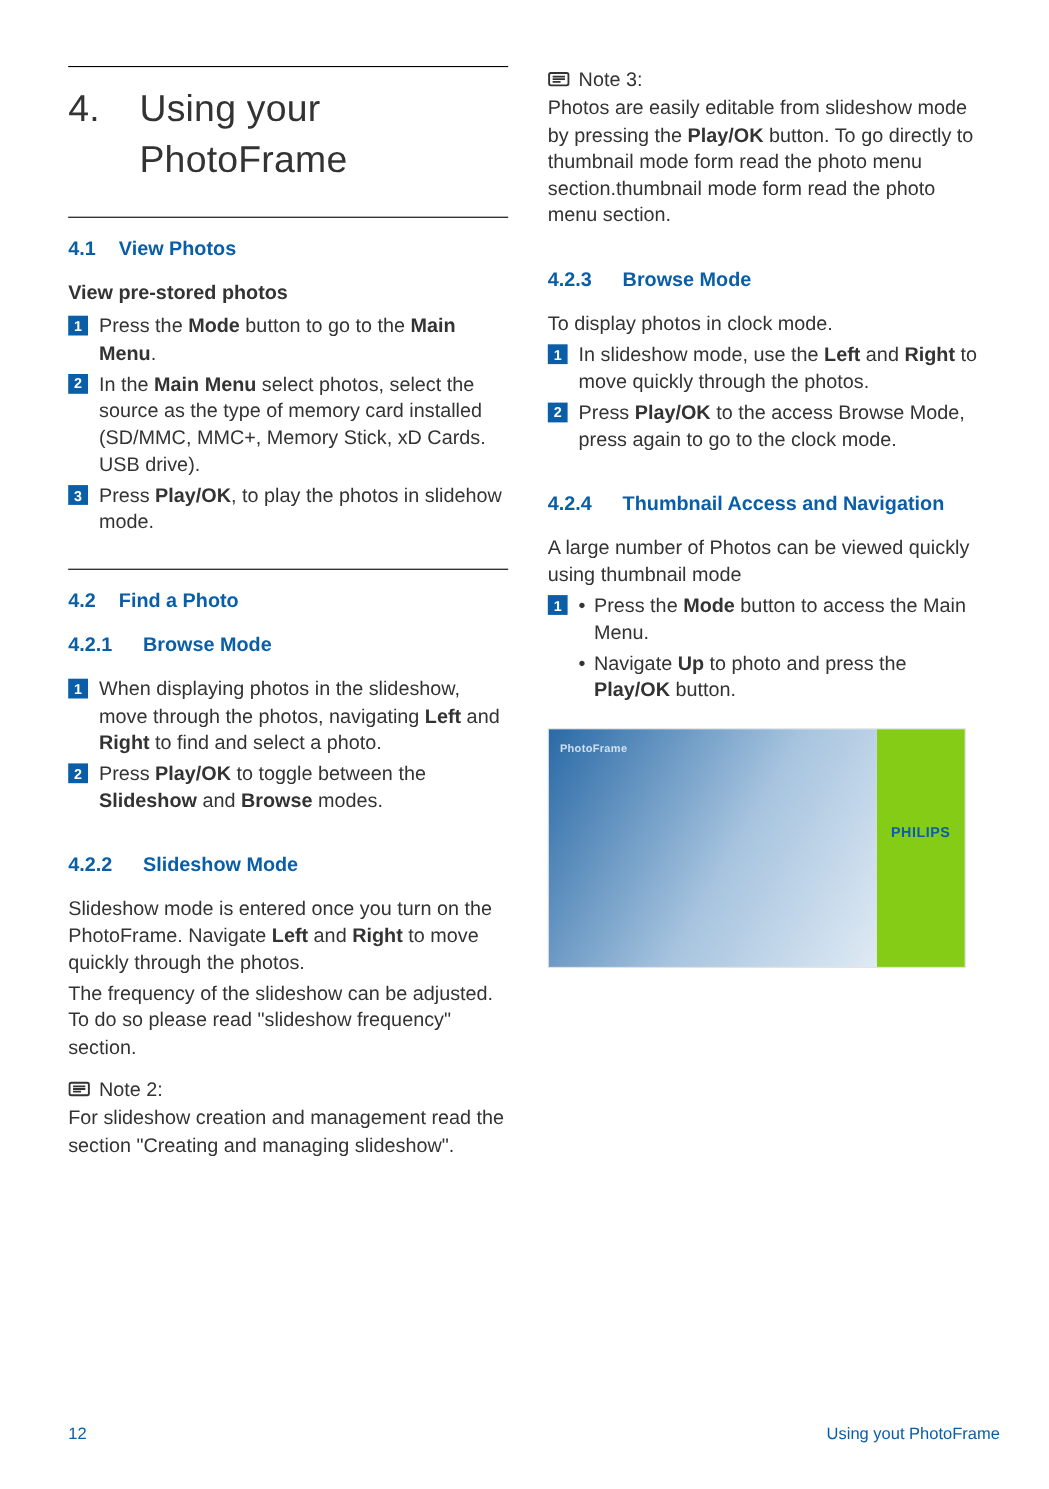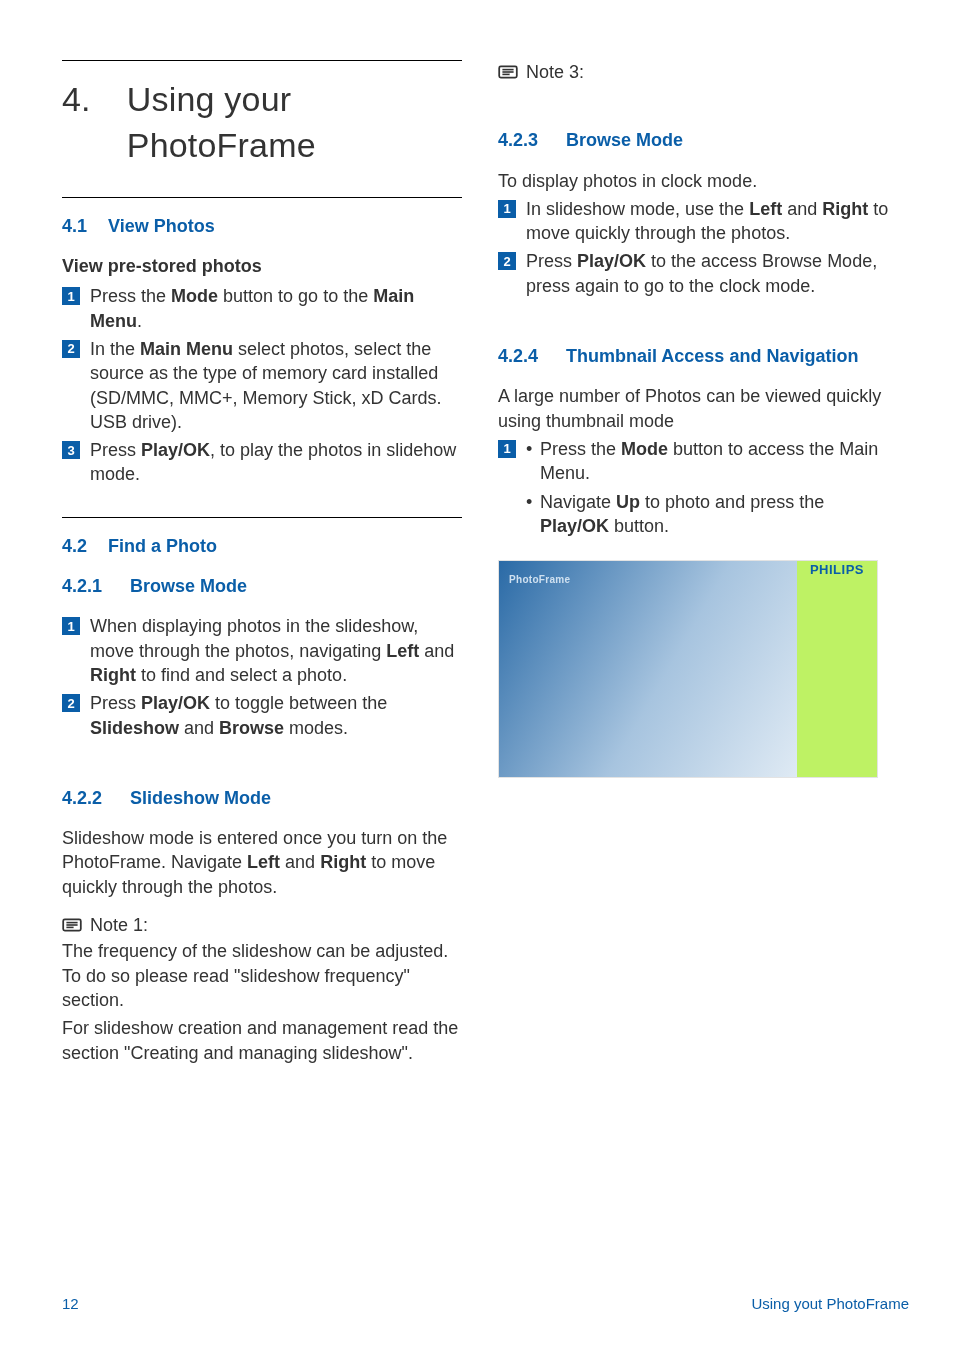--- a/index.html
+++ b/index.html
@@ -55,21 +55,21 @@
     margin: 0;
   }
   .sec-row {
     display: flex;
     margin: 0 0 16px 0;
   }
   .sec-row .secnum { min-width: 46px; }
   .sec-sub-row {
     display: flex;
     gap: 18px;
-    margin: 16px 0 16px 0;
+    margin: 4px 0 16px 0;
   }
   .sec-sub-row .secnum { min-width: 50px; }
   .h-black {
     font-weight: 700;
     margin: 0 0 6px 0;
     font-size: 18px;
   }
   .step {
     display: flex;
     align-items: flex-start;
@@ -169,23 +169,23 @@
     padding: 3px 6px;
     background: rgba(255,255,255,0.06);
   }
   .menu .mi.sel {
     background: linear-gradient(#6fb0e6, #2e7fc2);
     color: #fff;
     border: 1px solid #1d6aa8;
   }
   .screen-side {
     width: 80px;
-    background: #bef264;
-    display: flex;
-    align-items: flex-start;
+    background: #84cc16;
+    display: flex;
+    align-items: center;
     justify-content: center;
     padding-bottom: 28px;
     box-sizing: border-box;
   }
   .philips {
     color: #0a5ea8;
     font-weight: 800;
     font-size: 13px;
     letter-spacing: 0.5px;
   }
@@ -245,45 +245,46 @@
         <div class="step-body">Press <b>Play/OK</b> to toggle between the <b>Slideshow</b> and <b>Browse</b> modes.</div>
       </div>
 
       <div class="gapblk"></div>
       <div class="sec-sub-row h-blue">
         <span class="secnum">4.2.2</span>
         <span>Slideshow Mode</span>
       </div>
 
       <p>Slideshow mode is entered once you turn on the PhotoFrame. Navigate <b>Left</b> and <b>Right</b> to move quickly through the photos.</p>
+
+      <p>The frequency of the slideshow can be adjusted. To do so please read "slideshow frequency" section.</p>
 
       <div class="note-head">
         <svg class="note-icon" viewBox="0 0 24 20">
           <rect x="1" y="3" width="22" height="14" rx="2" fill="none" stroke="#333" stroke-width="2.2"></rect>
           <line x1="5" y1="7" x2="19" y2="7" stroke="#333" stroke-width="2"></line>
           <line x1="5" y1="10" x2="19" y2="10" stroke="#333" stroke-width="2"></line>
           <line x1="5" y1="13" x2="14" y2="13" stroke="#333" stroke-width="2"></line>
         </svg>
-        <span>Note 1:</span>
-      </div>
-      <p>The frequency of the slideshow can be adjusted. To do so please read "slideshow frequency" section.</p>
-
+        <span>Note 2:</span>
+      </div>
       <p>For slideshow creation and management read the section "Creating and managing slideshow".</p>
     </div>
 
     <div class="col">
       <div class="note-head" style="margin-top:0">
         <svg class="note-icon" viewBox="0 0 24 20">
           <rect x="1" y="3" width="22" height="14" rx="2" fill="none" stroke="#333" stroke-width="2.2"></rect>
           <line x1="5" y1="7" x2="19" y2="7" stroke="#333" stroke-width="2"></line>
           <line x1="5" y1="10" x2="19" y2="10" stroke="#333" stroke-width="2"></line>
           <line x1="5" y1="13" x2="14" y2="13" stroke="#333" stroke-width="2"></line>
         </svg>
         <span>Note 3:</span>
       </div>
+      <p>Photos are easily editable from slideshow mode by pressing the <b>Play/OK</b> button. To go directly to thumbnail mode form read the photo menu section.thumbnail mode form read the photo menu section.</p>
 
       <div class="gapblk"></div>
       <div class="sec-sub-row h-blue">
         <span class="secnum">4.2.3</span>
         <span>Browse Mode</span>
       </div>
 
       <p>To display photos in clock mode.</p>
       <div class="step">
         <span class="step-num">1</span>

